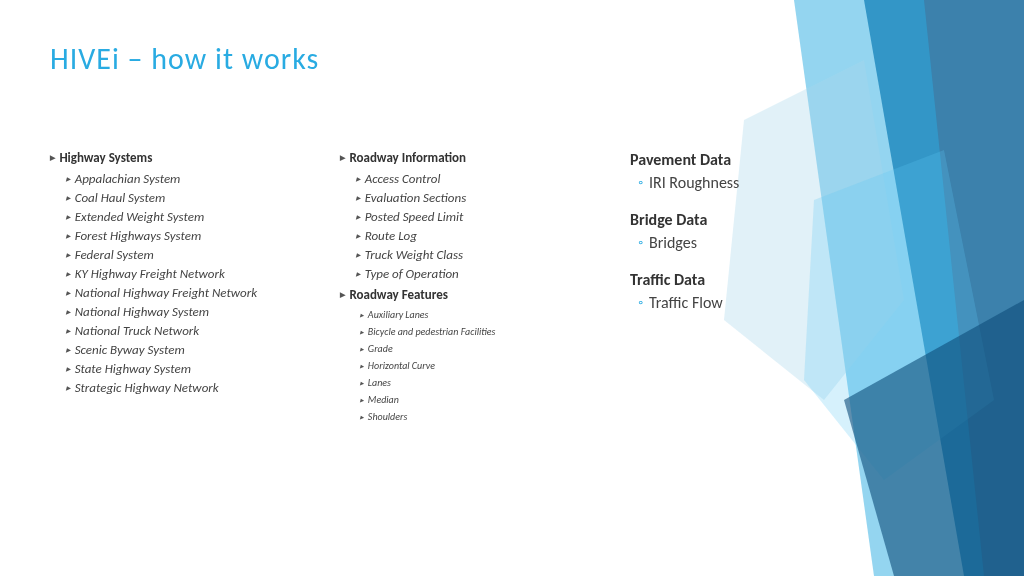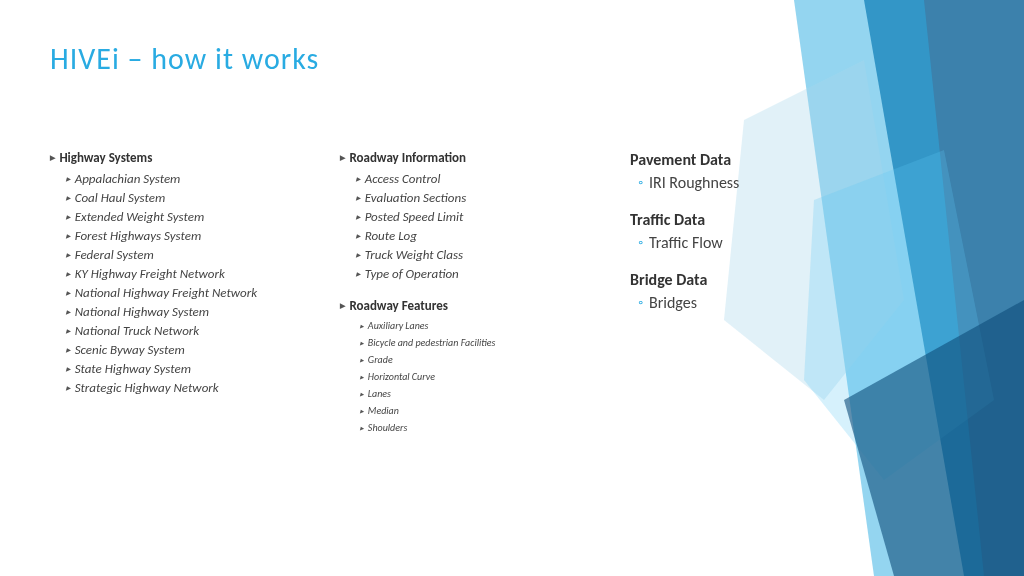--- a/index.html
+++ b/index.html
@@ -186,42 +186,42 @@
     <div class="column">
       <div class="column-header">Roadway Information</div>
       <div id="roadway-items">
           <div class="item">Access Control</div>
           <div class="item">Evaluation Sections</div>
           <div class="item">Posted Speed Limit</div>
           <div class="item">Route Log</div>
           <div class="item">Truck Weight Class</div>
           <div class="item">Type of Operation</div>
         </div>
-      <div class="column-header" style="margin-top:17px;">Roadway Features</div>
+      <div class="column-header" style="margin-top:6px;">Roadway Features</div>
       <div id="roadway-sub-items">
           <div class="sub-item">Auxiliary Lanes</div>
           <div class="sub-item">Bicycle and pedestrian Facilities</div>
           <div class="sub-item">Grade</div>
           <div class="sub-item">Horizontal Curve</div>
           <div class="sub-item">Lanes</div>
           <div class="sub-item">Median</div>
           <div class="sub-item">Shoulders</div>
         </div>
     </div>
   </div>
 
   <div class="right-panel">
     <div id="right-panel-content">
         <div class="data-section">
           <div class="data-section-title">Pavement Data</div>
           <div class="data-section-item">IRI Roughness</div>
         </div>
         <div class="data-section">
+          <div class="data-section-title">Bridge Data</div>
+          <div class="data-section-item">Bridges</div>
+        </div>
+        <div class="data-section">
           <div class="data-section-title">Traffic Data</div>
           <div class="data-section-item">Traffic Flow</div>
-        </div>
-        <div class="data-section">
-          <div class="data-section-title">Bridge Data</div>
-          <div class="data-section-item">Bridges</div>
         </div>
       </div>
   </div>
 </div>
 
 </body></html>

